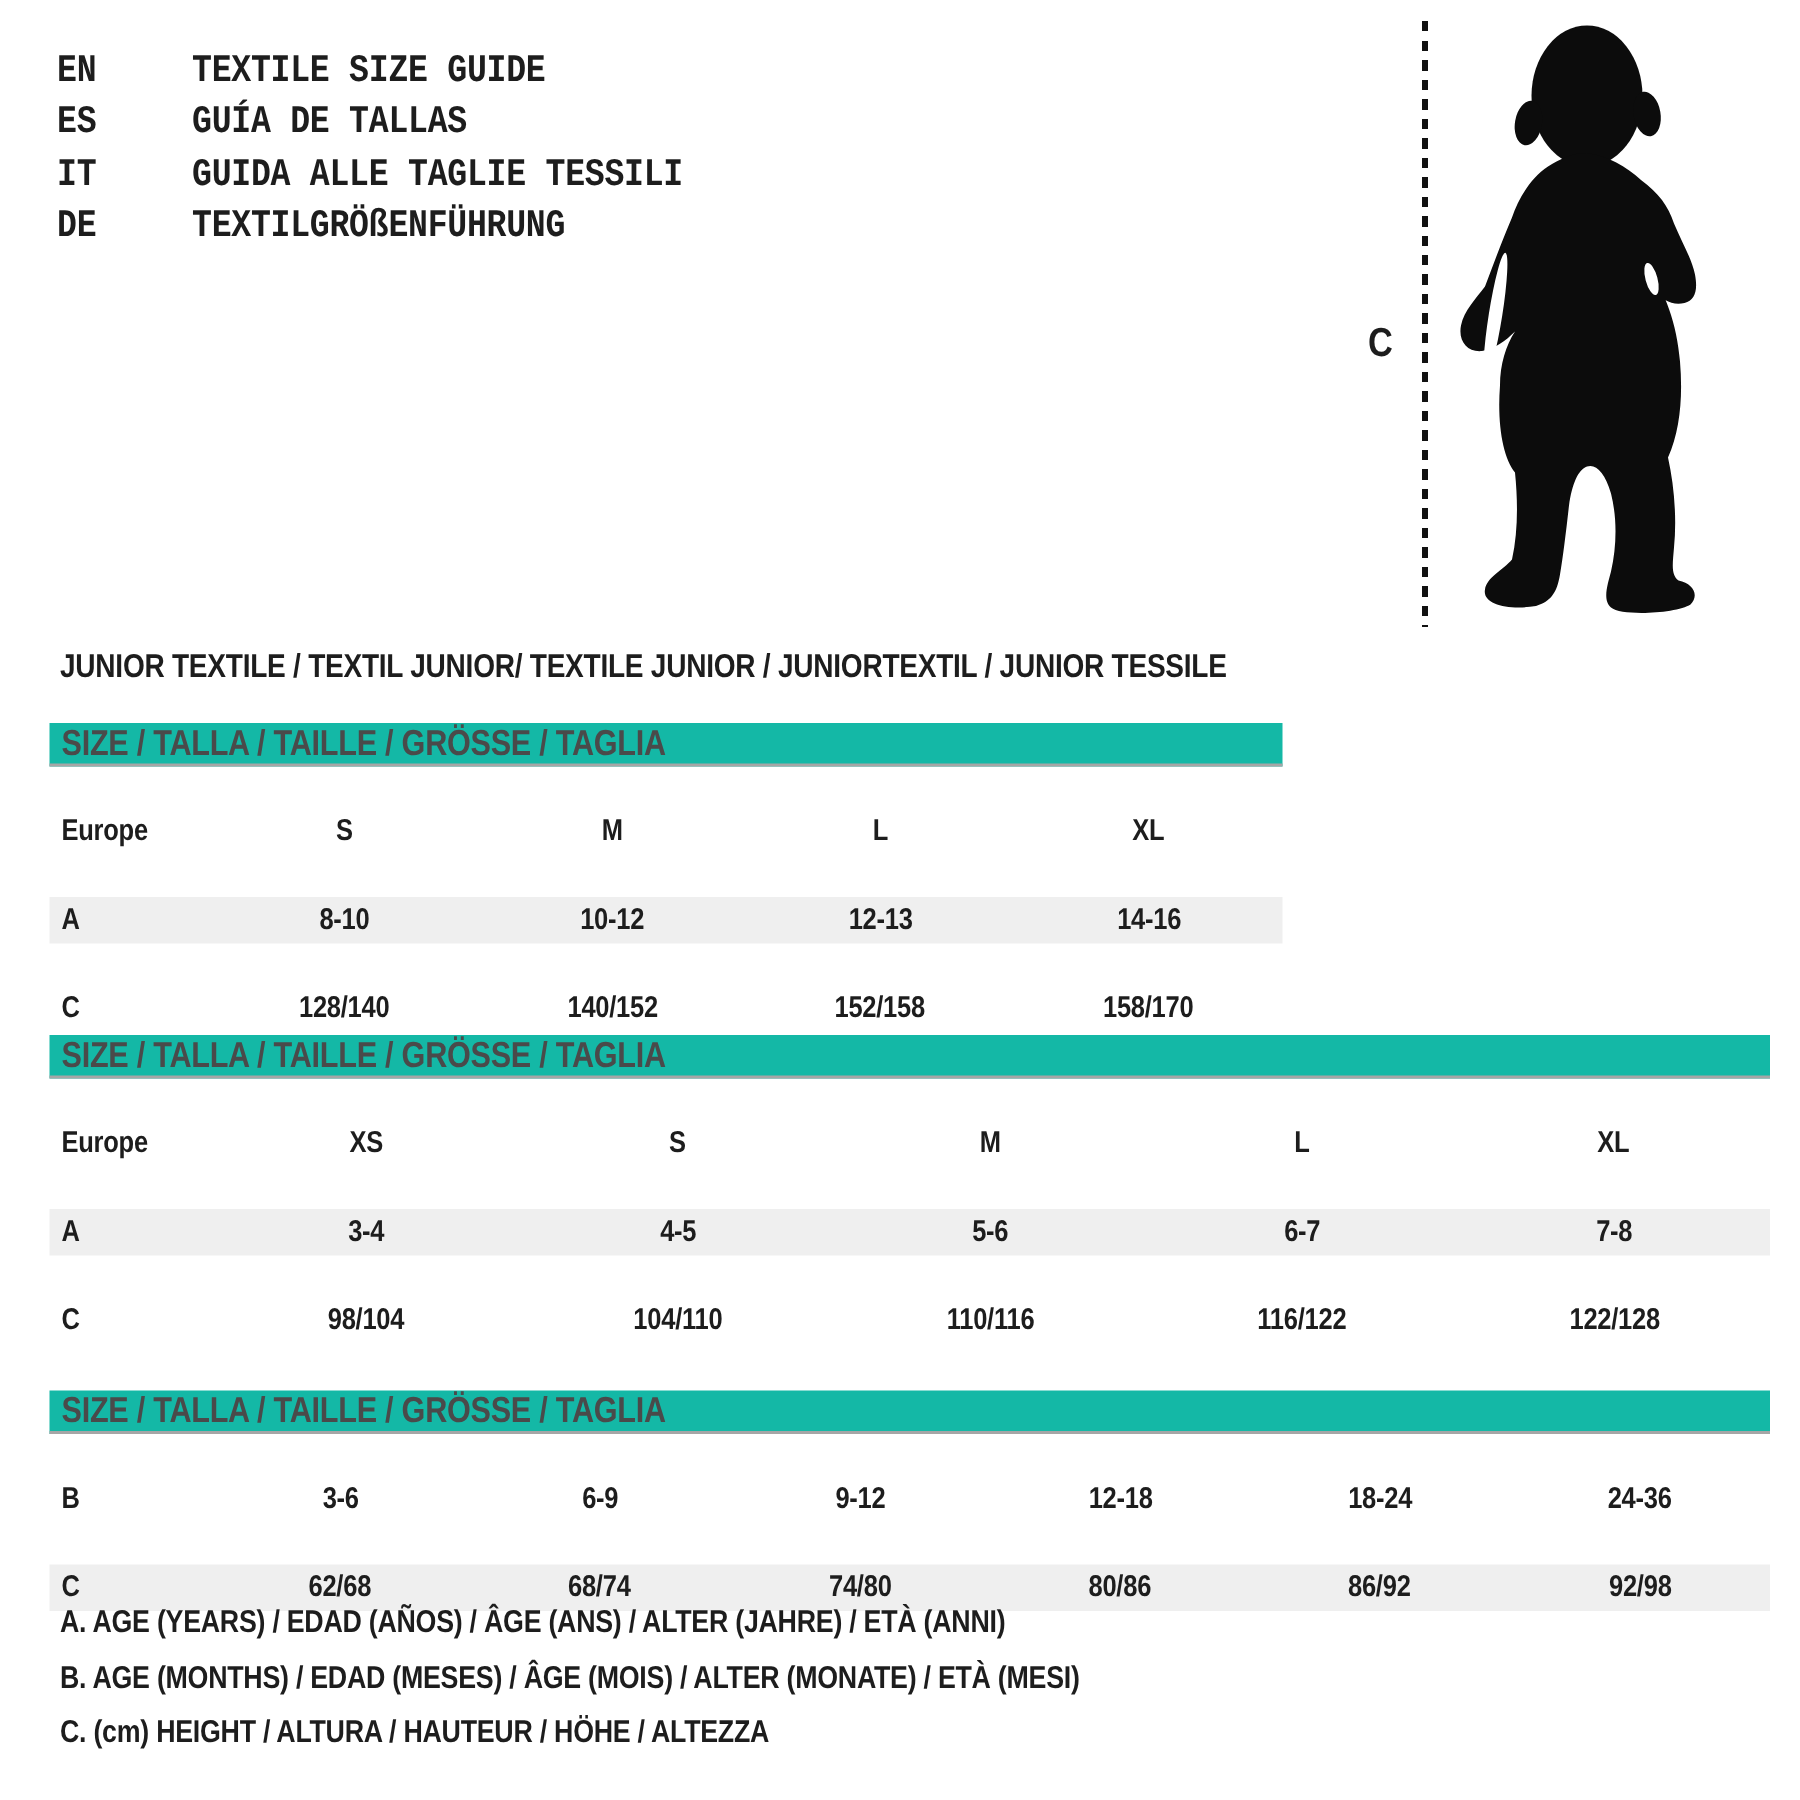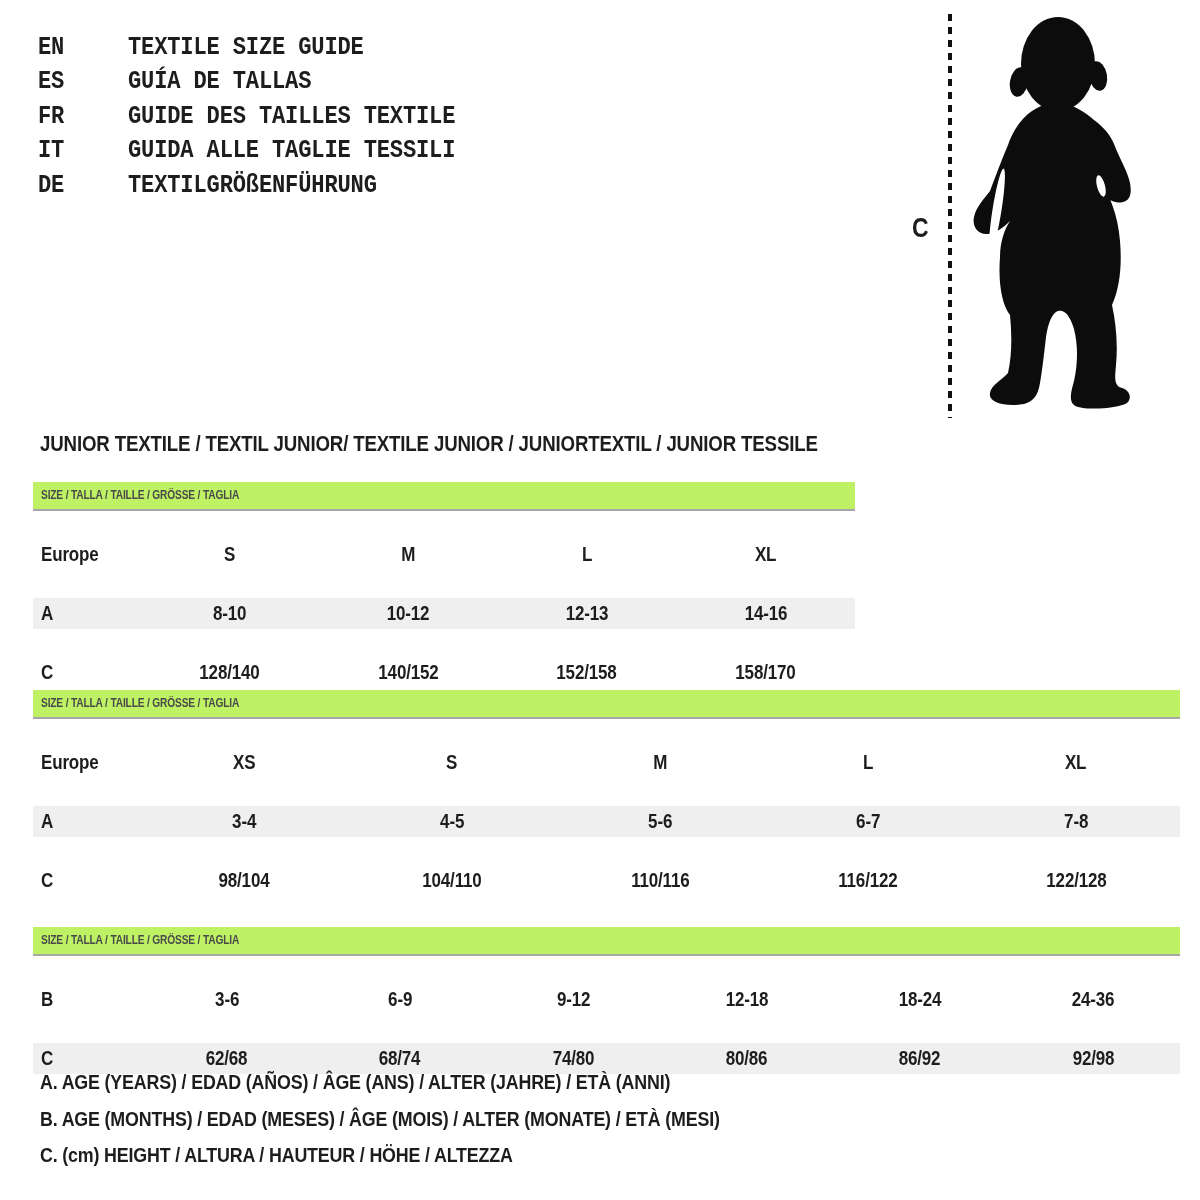--- a/index.html
+++ b/index.html
@@ -42,24 +42,24 @@
   
   .size-table { position:absolute; left:33px; }
   .size-table.w-junior   { width:822px; }
   .size-table.w-wide     { width:1147px; }
   .tbl-junior   { top:482px; }
   .tbl-children { top:690px; }
   .tbl-babies   { top:927px; }
 
   .t-head {
     height:27px; line-height:27px;
-    background:#bef264;
+    background:#14b8a6;
     border-bottom:2px solid #a6a6a6;
     padding-left:8px;
-    font-size:12px; color:#4a4a4a;
+    font-size:24px; color:#4a4a4a;
   }
   .t-row { display:flex; align-items:center; height:31px; font-size:20px;margin-top:28px; }
   .t-row.alt { background:#efefef; }
   .t-label { width:107px; padding-left:8px; box-sizing:border-box; flex:none; }
   .t-cell { flex:1; text-align:center; }
 
   
   .legend { position:absolute; left:40px; top:1064px; font-size:21px; }
   .legend-line { height:36.5px; line-height:36.5px; }
 </style>
@@ -69,24 +69,20 @@
 <div class="page">
 
   <div class="lang-block">
     <div class="lang-row">
       <span class="lang-code"><span class="cond">EN</span></span>
       <span class="lang-title"><span class="cond">TEXTILE SIZE GUIDE</span></span>
     </div>
     <div class="lang-row">
       <span class="lang-code"><span class="cond">ES</span></span>
       <span class="lang-title"><span class="cond">GUÍA DE TALLAS</span></span>
-    </div>
-    <div class="lang-row">
-      <span class="lang-code"><span class="cond">FR</span></span>
-      <span class="lang-title"><span class="cond">GUIDE DES TAILLES TEXTILE</span></span>
     </div>
     <div class="lang-row">
       <span class="lang-code"><span class="cond">IT</span></span>
       <span class="lang-title"><span class="cond">GUIDA ALLE TAGLIE TESSILI</span></span>
     </div>
     <div class="lang-row">
       <span class="lang-code"><span class="cond">DE</span></span>
       <span class="lang-title"><span class="cond">TEXTILGRÖßENFÜHRUNG</span></span>
     </div>
   </div>

